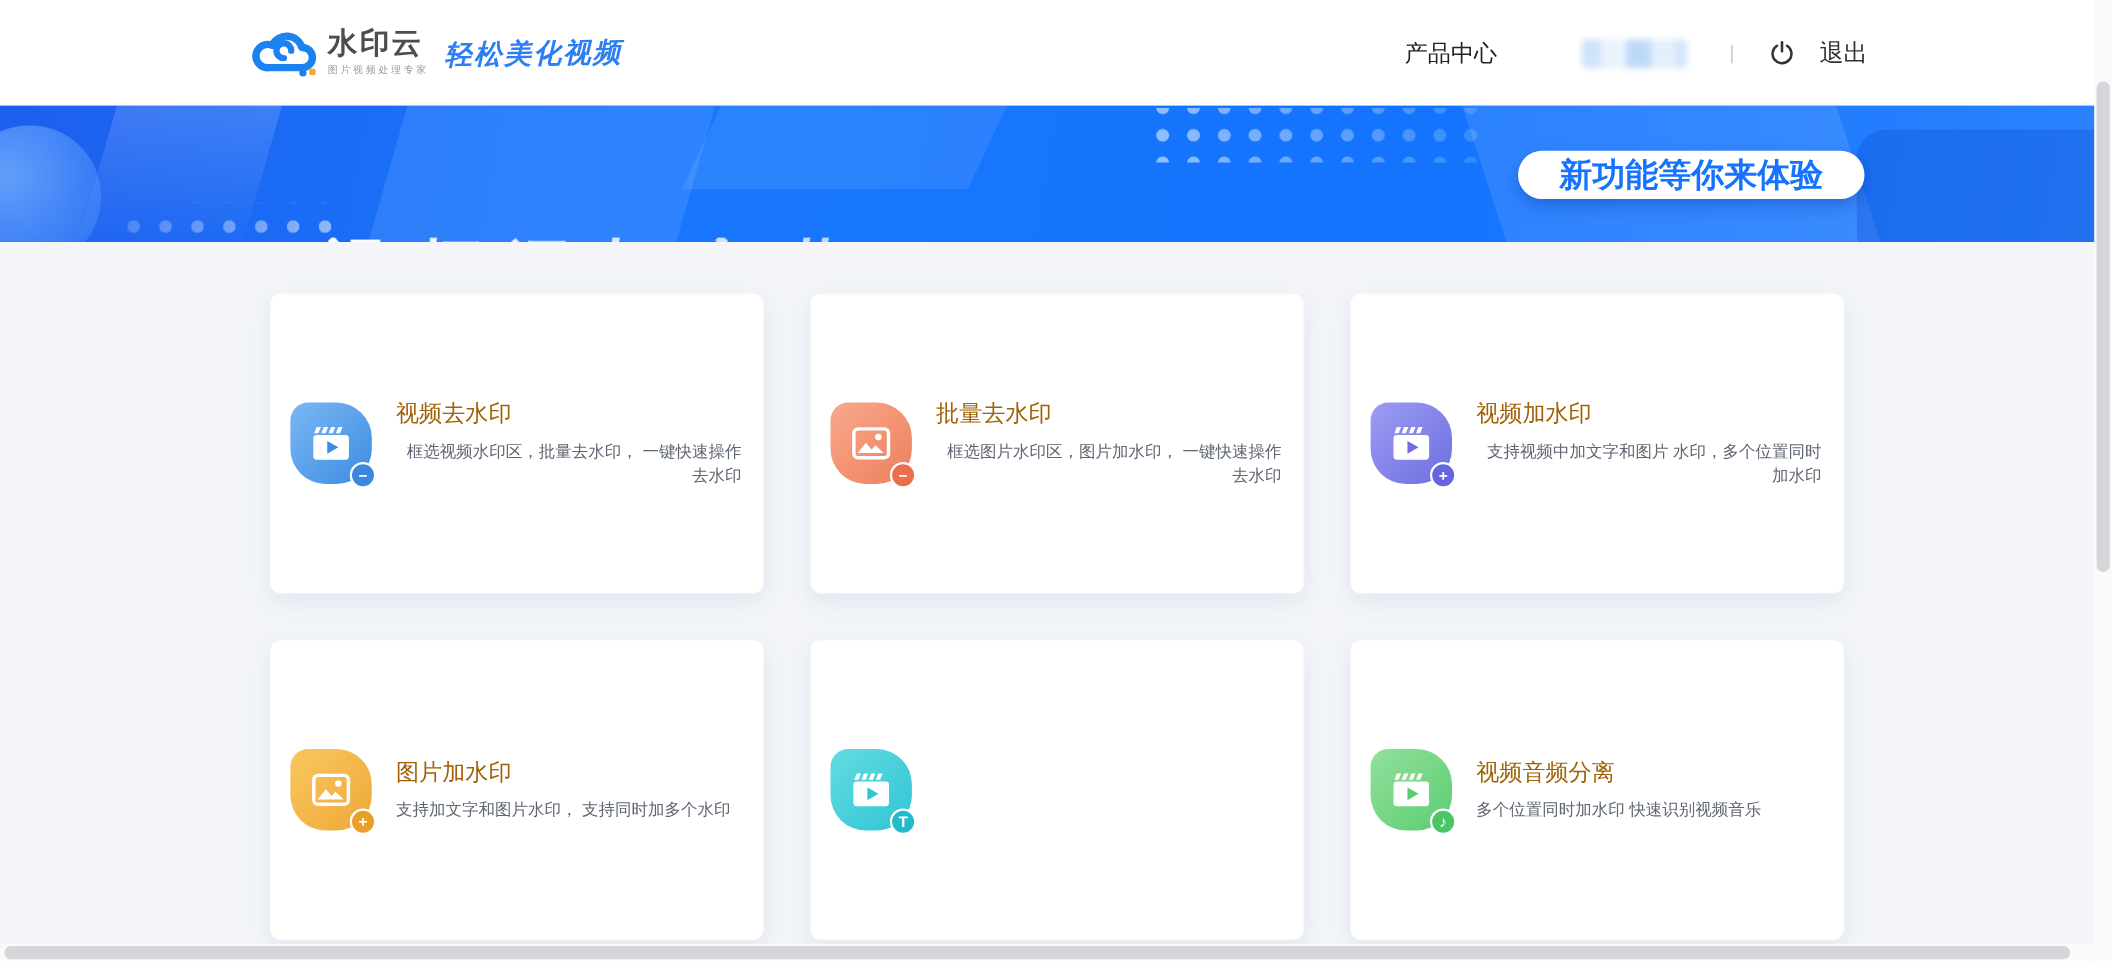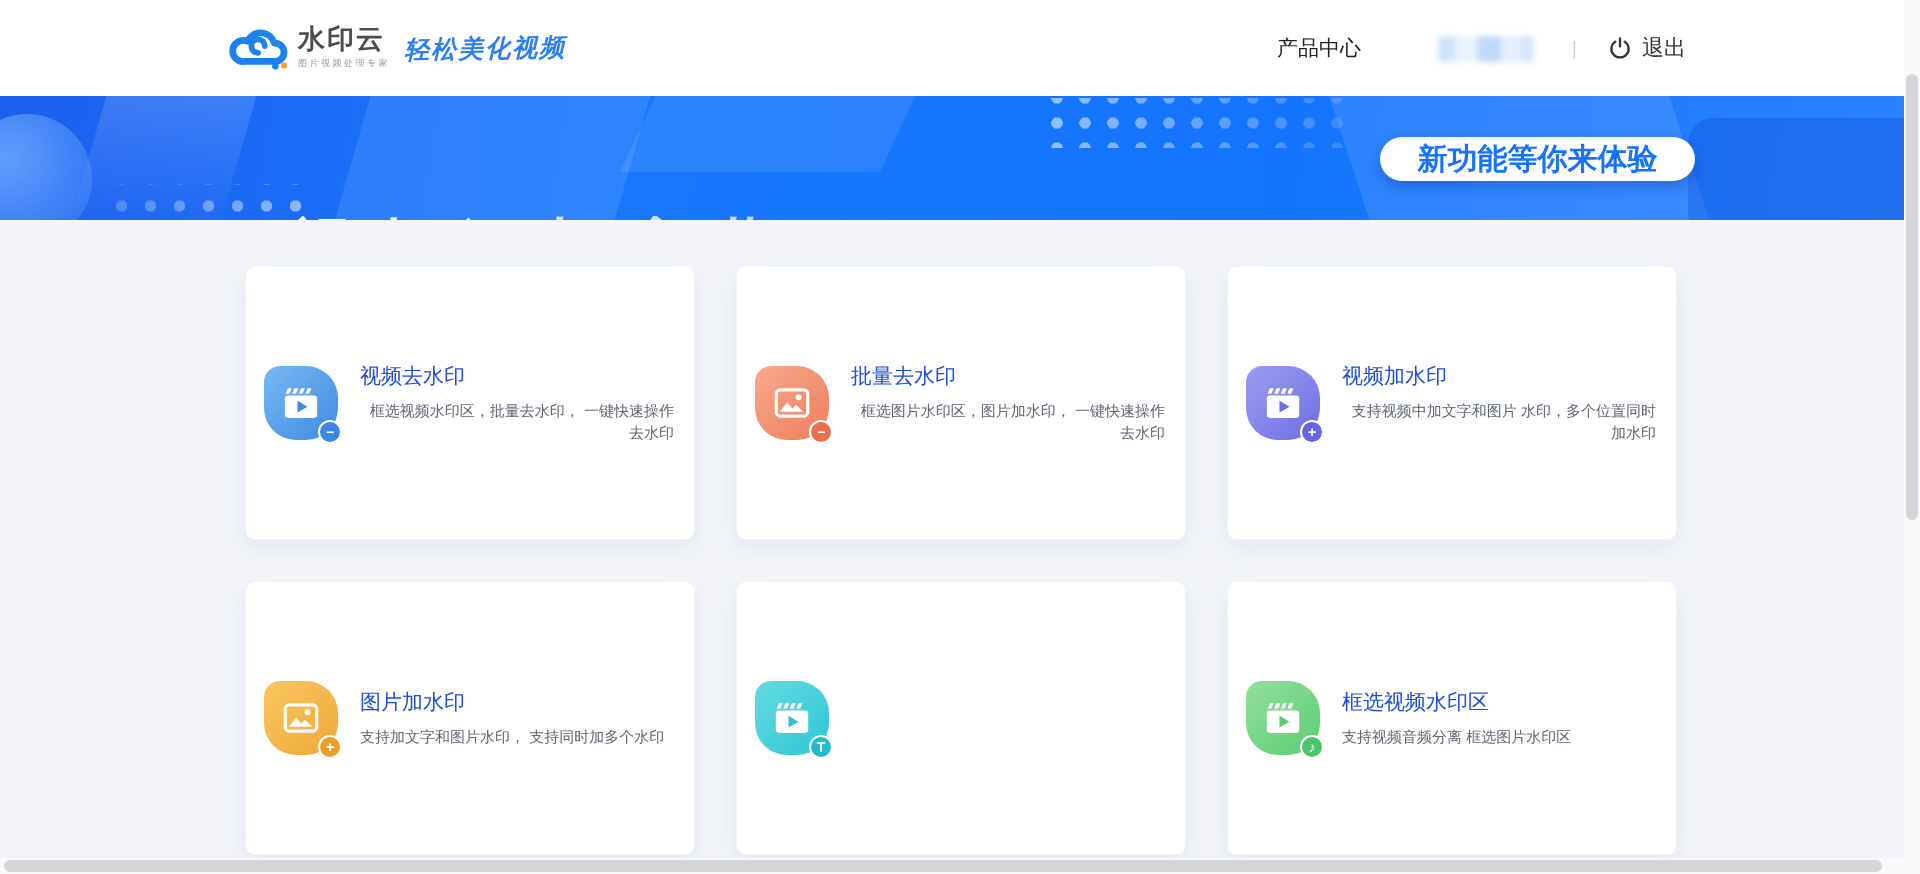--- a/index.html
+++ b/index.html
@@ -15,21 +15,21 @@
   .logo-sub{font-size:9px;color:#9a9a9a;letter-spacing:2.5px;margin-top:4px;}
   .logo-slogan{margin-left:14px;font-size:25px;font-style:italic;font-weight:bold;color:#2b7ff2;
                transform:rotate(-1deg);letter-spacing:2px;}
   .nav-product{position:absolute;left:1277px;top:0;height:96px;display:flex;align-items:center;
                font-size:21px;color:#222;font-weight:500;cursor:pointer;}
   .user-blur{position:absolute;left:1438px;top:36px;width:96px;height:26px;border-radius:4px;
              background:linear-gradient(90deg,#cfe3fb 0 18%,#eaf2fd 18% 42%,#bed9f8 42% 66%,#e4effc 66% 88%,#d4e6fb 88% 100%);
              filter:blur(3px);}
   .hdr-divider{position:absolute;left:1572px;top:0;height:96px;display:flex;align-items:center;
                color:#c9ced6;font-size:18px;}
-  .logout{position:absolute;left:1608px;top:0;height:96px;display:flex;align-items:center;gap:10px;
+  .logout{position:absolute;left:1608px;top:0;height:96px;display:flex;align-items:center;gap:22px;
           font-size:22px;color:#333;cursor:pointer;}
   .power-svg{width:24px;height:24px;display:block;}
 
   
   .banner{position:absolute;left:0;top:96px;width:1904px;height:124px;overflow:hidden;
           background:linear-gradient(100deg,#1d5fee 0%,#1877fd 30%,#1474fe 68%,#2b82ff 100%);}
   .bshape{position:absolute;}
   .b-circle{left:-38px;top:18px;width:130px;height:130px;border-radius:50%;
             background:radial-gradient(circle at 35% 35%, rgba(120,180,255,.75), rgba(60,130,250,.25));}
   .b-quad1{left:88px;top:-6px;width:150px;height:140px;transform:skewX(-16deg);
@@ -64,21 +64,21 @@
   .card{position:absolute;width:450px;height:274px;background:#ffffff;border-radius:10px;
         border:1px solid #f1f3f6;box-sizing:border-box;cursor:pointer;
         box-shadow:0 8px 22px rgba(120,150,200,.14);display:flex;align-items:center;}
   .card-inner{display:flex;align-items:center;padding:0 20px 0 18px;width:100%;box-sizing:border-box;}
   .squircle{position:relative;flex:0 0 74px;width:74px;height:74px;
             border-radius:16px 32px 32px 32px;display:flex;align-items:center;justify-content:center;}
   .badge{position:absolute;right:-4px;bottom:-4px;width:24px;height:24px;border-radius:50%;
          border:2.5px solid #ffffff;color:#fff;font-size:14px;font-weight:bold;
          display:flex;align-items:center;justify-content:center;line-height:1;box-sizing:border-box;}
   .card-text{margin-left:22px;}
-  .card-title{font-size:21px;color:#1d4ed8;font-weight:500;margin-bottom:10px;}
+  .card-title{font-size:21px;color:#a16207;font-weight:500;margin-bottom:10px;}
   .card-desc{font-size:15px;color:#5f6672;line-height:1.45;max-width:318px;text-align:right;}
 
   
   .vtrack{position:absolute;right:0;top:0;width:16px;height:874px;background:#fafafa;}
   .vthumb{position:absolute;right:2px;top:74px;width:12px;height:446px;border-radius:6px;background:#d4d6d9;}
   .htrack{position:absolute;left:0;bottom:0;width:1904px;height:16px;background:#fafafa;}
   .hthumb{position:absolute;left:4px;bottom:2px;width:1878px;height:12px;border-radius:6px;background:#d4d6d9;}
 </style>
 </head>
 <body>
@@ -230,22 +230,22 @@
               <path d="M16.5 7 l4.4 0 -2.6 6.5 -4.4 0 z"></path>
             <path d="M24 7 l4.4 0 -2.6 6.5 -4.4 0 z"></path>
               <path d="M31.5 7 l4.4 0 -2.6 6.5 -4.4 0 z"></path>
             <rect x="5.5" y="15.5" width="37" height="25.5" rx="3.5"></rect>
           </g>
           <path d="M20 21.5 l11.5 6.7 -11.5 6.7 z" fill="currentColor"></path>
         </svg>
         <span class="badge" style="background-color: rgb(76, 197, 102);">♪</span>
       </div>
       <div class="card-text">
-        <div class="card-title">框选视频水印区</div>
-        <div class="card-desc">支持视频音频分离 框选图片水印区</div>
+        <div class="card-title">视频音频分离</div>
+        <div class="card-desc">多个位置同时加水印 快速识别视频音乐</div>
       </div>
     </div>
   </div>
 
   <div class="vtrack">
     <div class="vthumb"></div>
   </div>
   <div class="htrack">
     <div class="hthumb"></div>
   </div>

